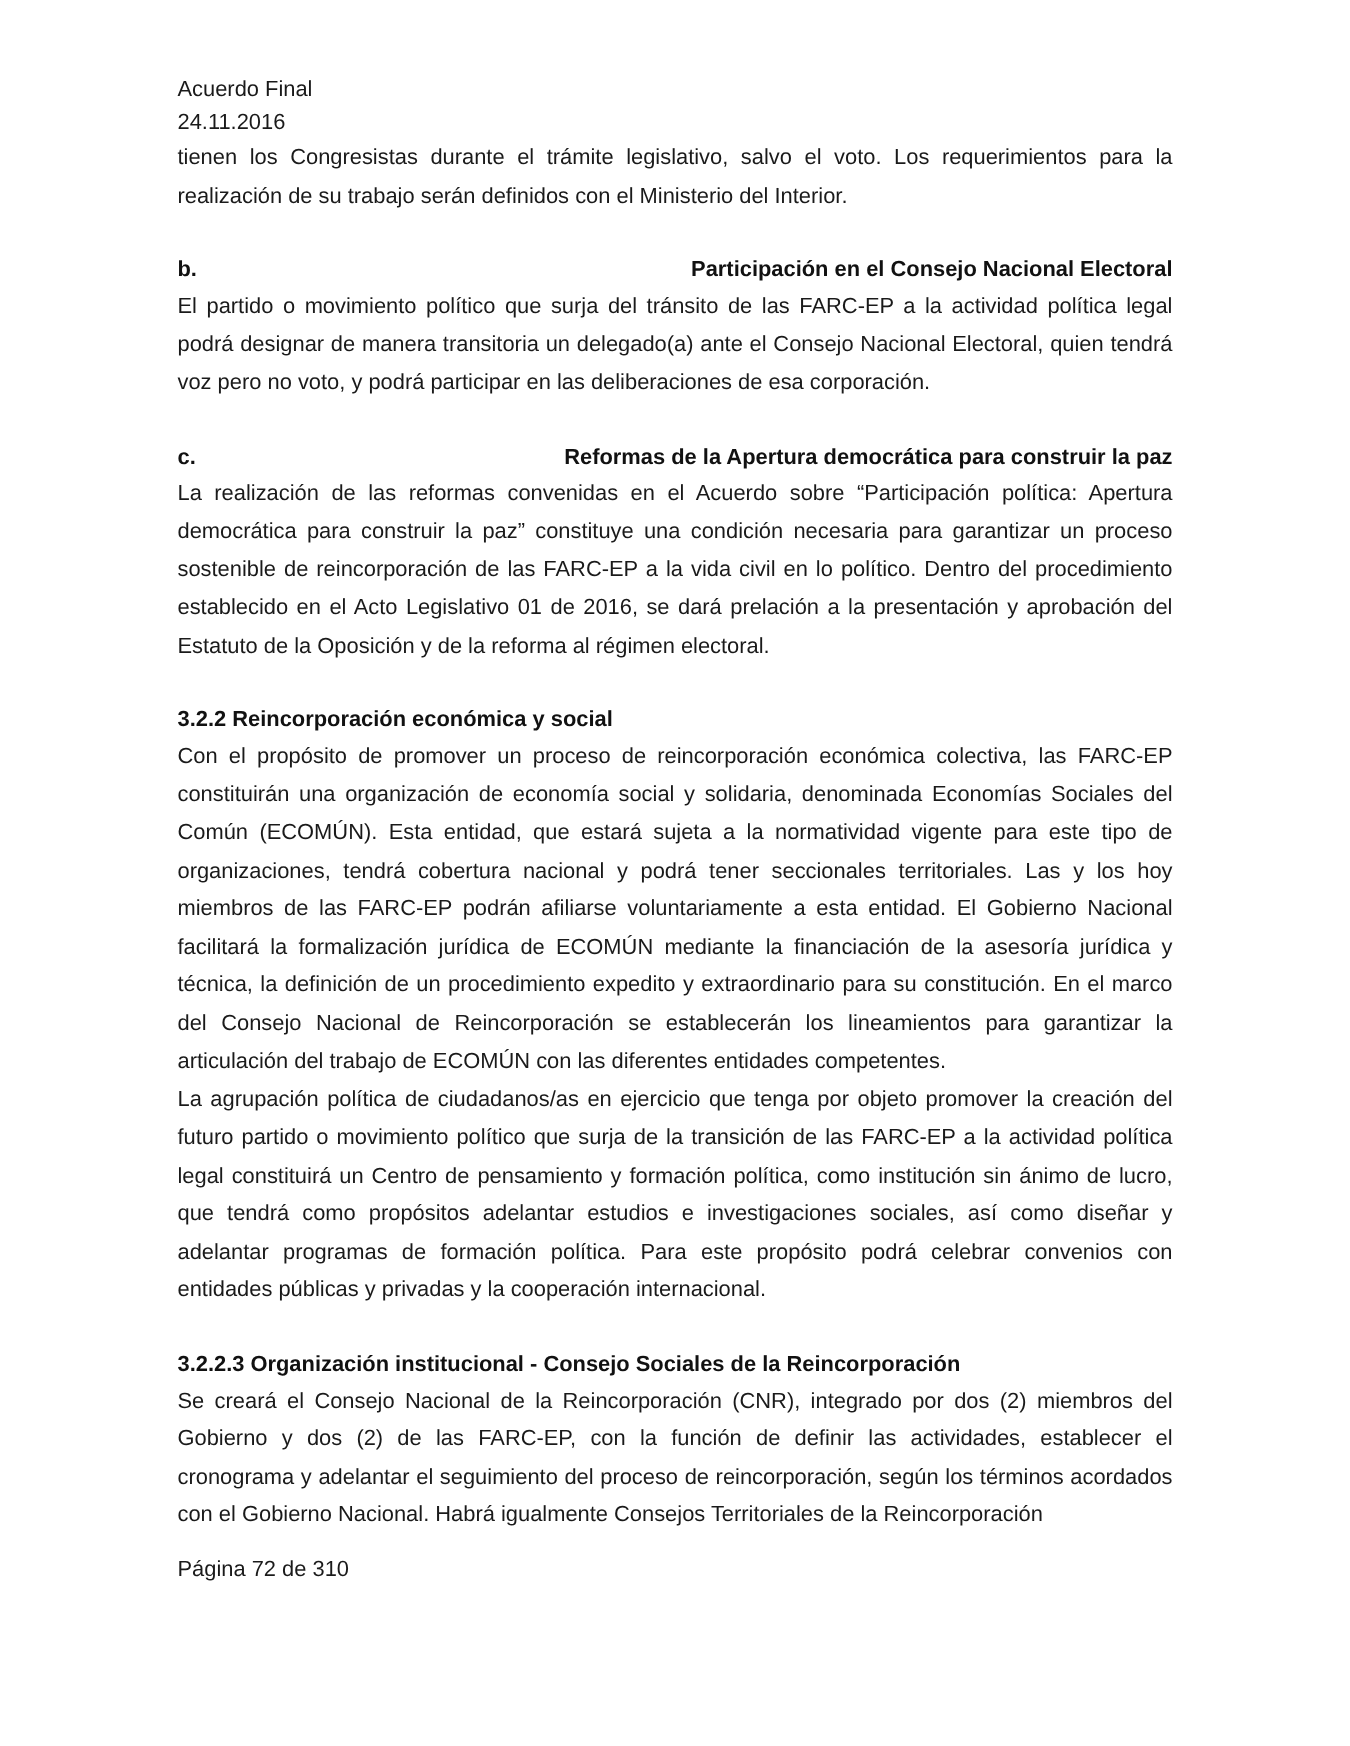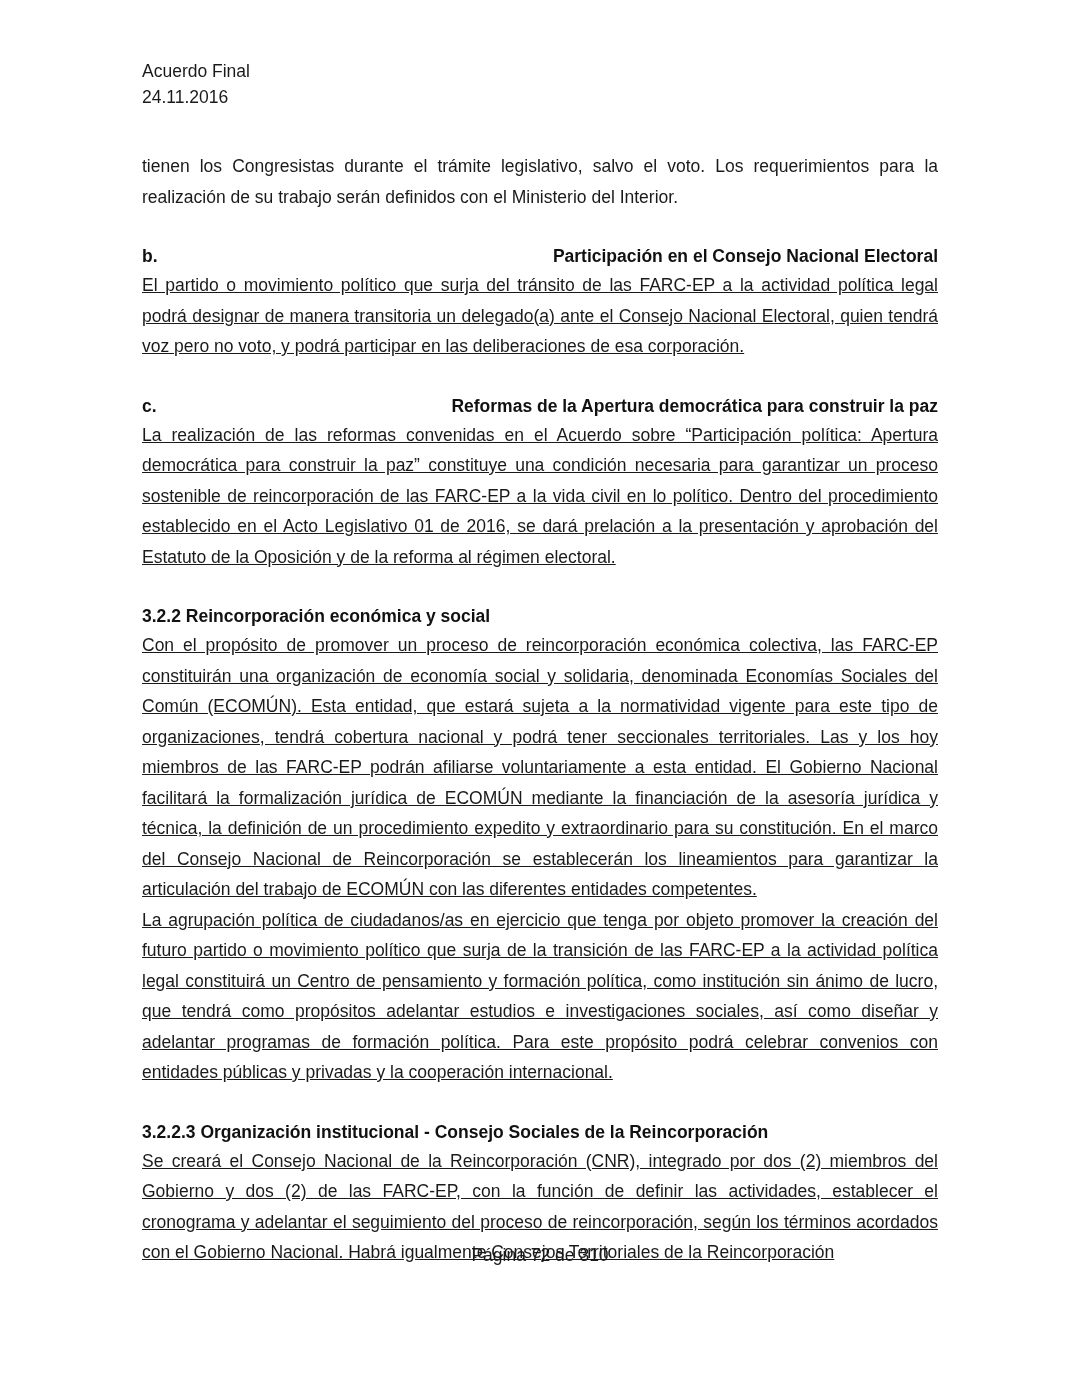--- a/index.html
+++ b/index.html
@@ -26,21 +26,20 @@
   .doc-header {
     padding-top: 58px;
     font-size: 17.5px;
     line-height: 26px;
     color: #1a1a1a;
   }
   .doc-header div {
     white-space: pre;
   }
   .body-start {
-    margin-top: 41px;
   }
   p.para {
     margin: 0 0 0 0;
     font-size: 17.5px;
     line-height: 30.5px;
     text-align: justify;
     text-justify: inter-word;
     color: #1a1a1a;
     hyphens: none;
   }
@@ -64,28 +63,27 @@
     flex: 0 0 34px;
     font-weight: bold;
   }
   .lettered .htext {
     flex: 1 1 auto;
     font-weight: bold;
     text-align: right;
   }
   .para-after-heading {
     margin-top: 26px;
-    text-decoration: underline;
   }
   .footer {
     position: absolute;
     left: 142px;
     top: 1242px;
     width: 796px;
-    text-align: center;
+    text-align: left;
     font-size: 17.5px;
     line-height: 26px;
     color: #1a1a1a;
   }
 </style>
 </head>
 <body>
 
 <div class="page">
 

